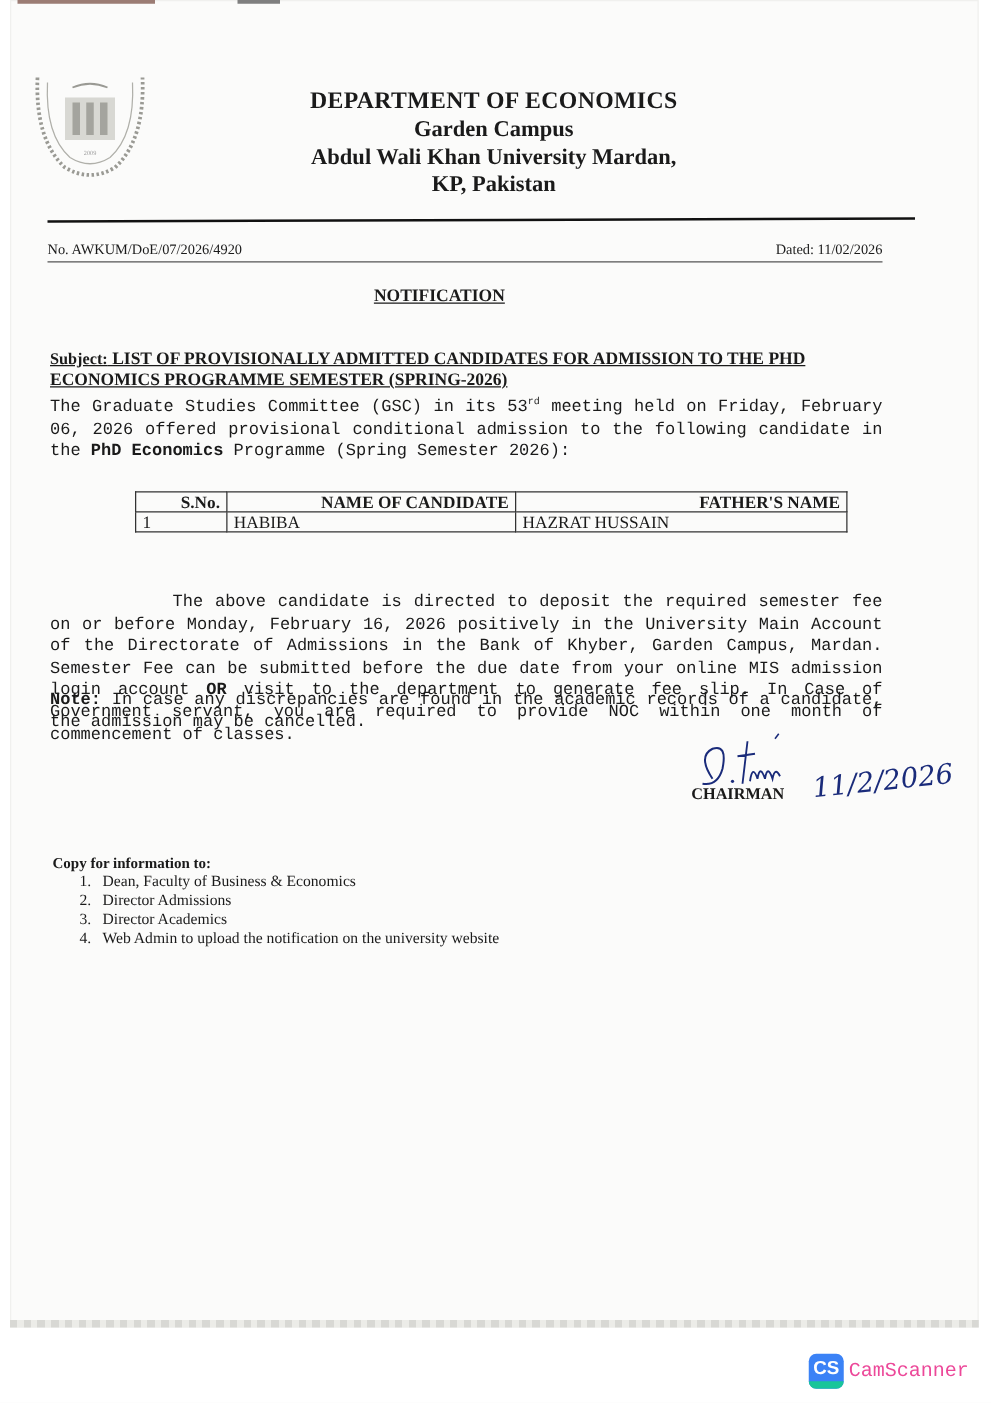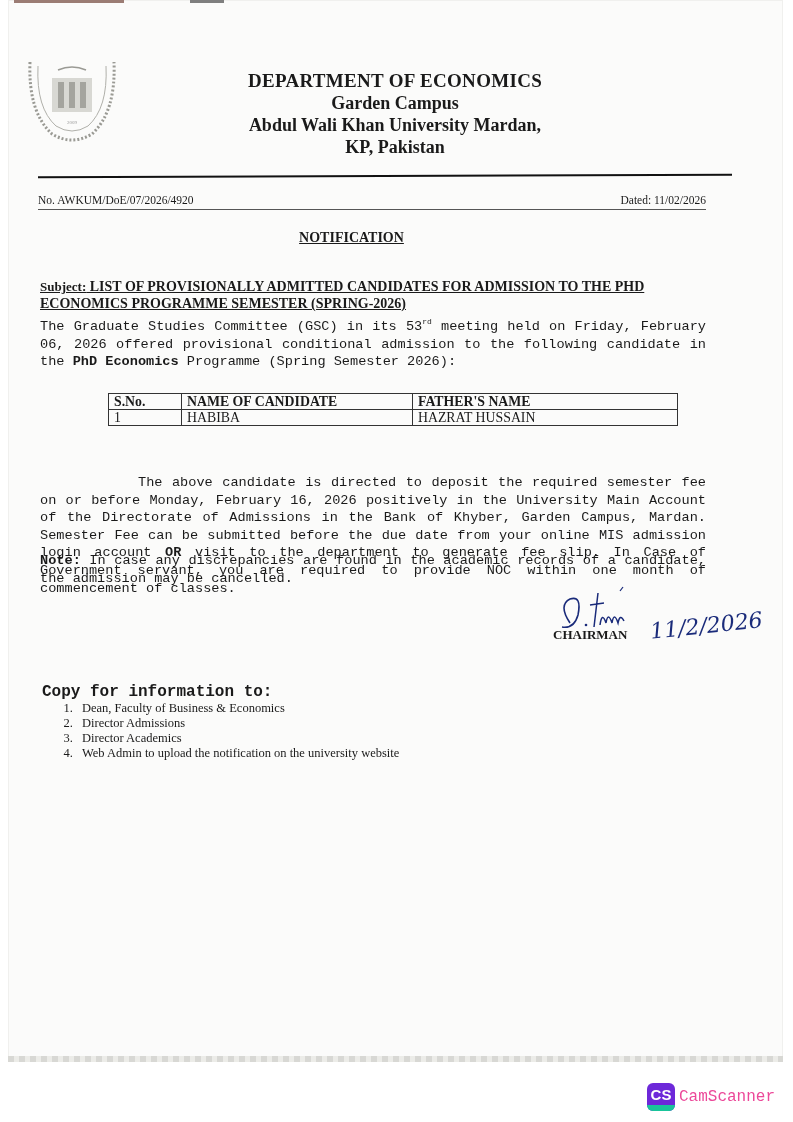--- a/index.html
+++ b/index.html
@@ -60,44 +60,44 @@
     .p2 { top: 474px; text-indent: 98px; }
     .p3 { top: 552px; }
     sup { font-size: 8px; line-height: 0; }
     .cand-table {
       position: absolute; left: 108px; top: 393px; width: 570px; border-collapse: collapse;
       font-size: 13.8px;
     }
     .cand-table td, .cand-table th {
       border: 1px solid #333; padding: 0 5px; height: 15px; text-align: left; line-height: 15px;
     }
-    .cand-table th { font-weight: bold; }
+    .cand-table th { font-weight: bold; text-align: right; }
     .cand-table .c1 { width: 62px; }
     .cand-table .c2 { width: 220px; }
     .signature {
       position: absolute; left: 548px; top: 585px; width: 220px; height: 70px;
     }
     .chairman {
       position: absolute; left: 553px; top: 627px; font-size: 13px; font-weight: bold; font-family: "Liberation Serif", serif;
     }
     .sig-date {
       position: absolute; left: 650px; top: 613px; font-size: 22px; color: #1a2b7a;
       font-family: "DejaVu Serif", serif; font-style: italic; transform: rotate(-6deg);
     }
     .copy {
       position: absolute; left: 42px; top: 683px; font-size: 13.5px;
     }
-    .copy .ttl { font-weight: bold; font-size: 16px; font-family: Liberation Mono, monospace; }
+    .copy .ttl { font-weight: bold; font-size: 12px; }
     .copy ol { margin: 0; padding-left: 34px; font-size: 12.5px; line-height: 15px; }
     .copy li { padding-left: 6px; }
     .cs-badge {
       position: absolute; left: 647px; top: 1083px; display: flex; align-items: center; gap: 4px;
     }
     .cs-logo {
-      width: 28px; height: 28px; border-radius: 6px; background: #6d28d9; position: relative; overflow: hidden;
+      width: 28px; height: 28px; border-radius: 6px; background: #3b82f6; position: relative; overflow: hidden;
       color: #fff; font-family: "Liberation Sans", sans-serif; font-weight: bold; font-size: 15px;
       text-align: center; line-height: 24px;
     }
     .cs-logo::after {
       content: ""; position: absolute; left: 0; bottom: 0; width: 100%; height: 6px; background: #19c59a;
     }
     .cs-text { font-family: Liberation Mono, monospace; font-size: 16px; color: #ec4899; }
   </style>
 </head>
 <body>

